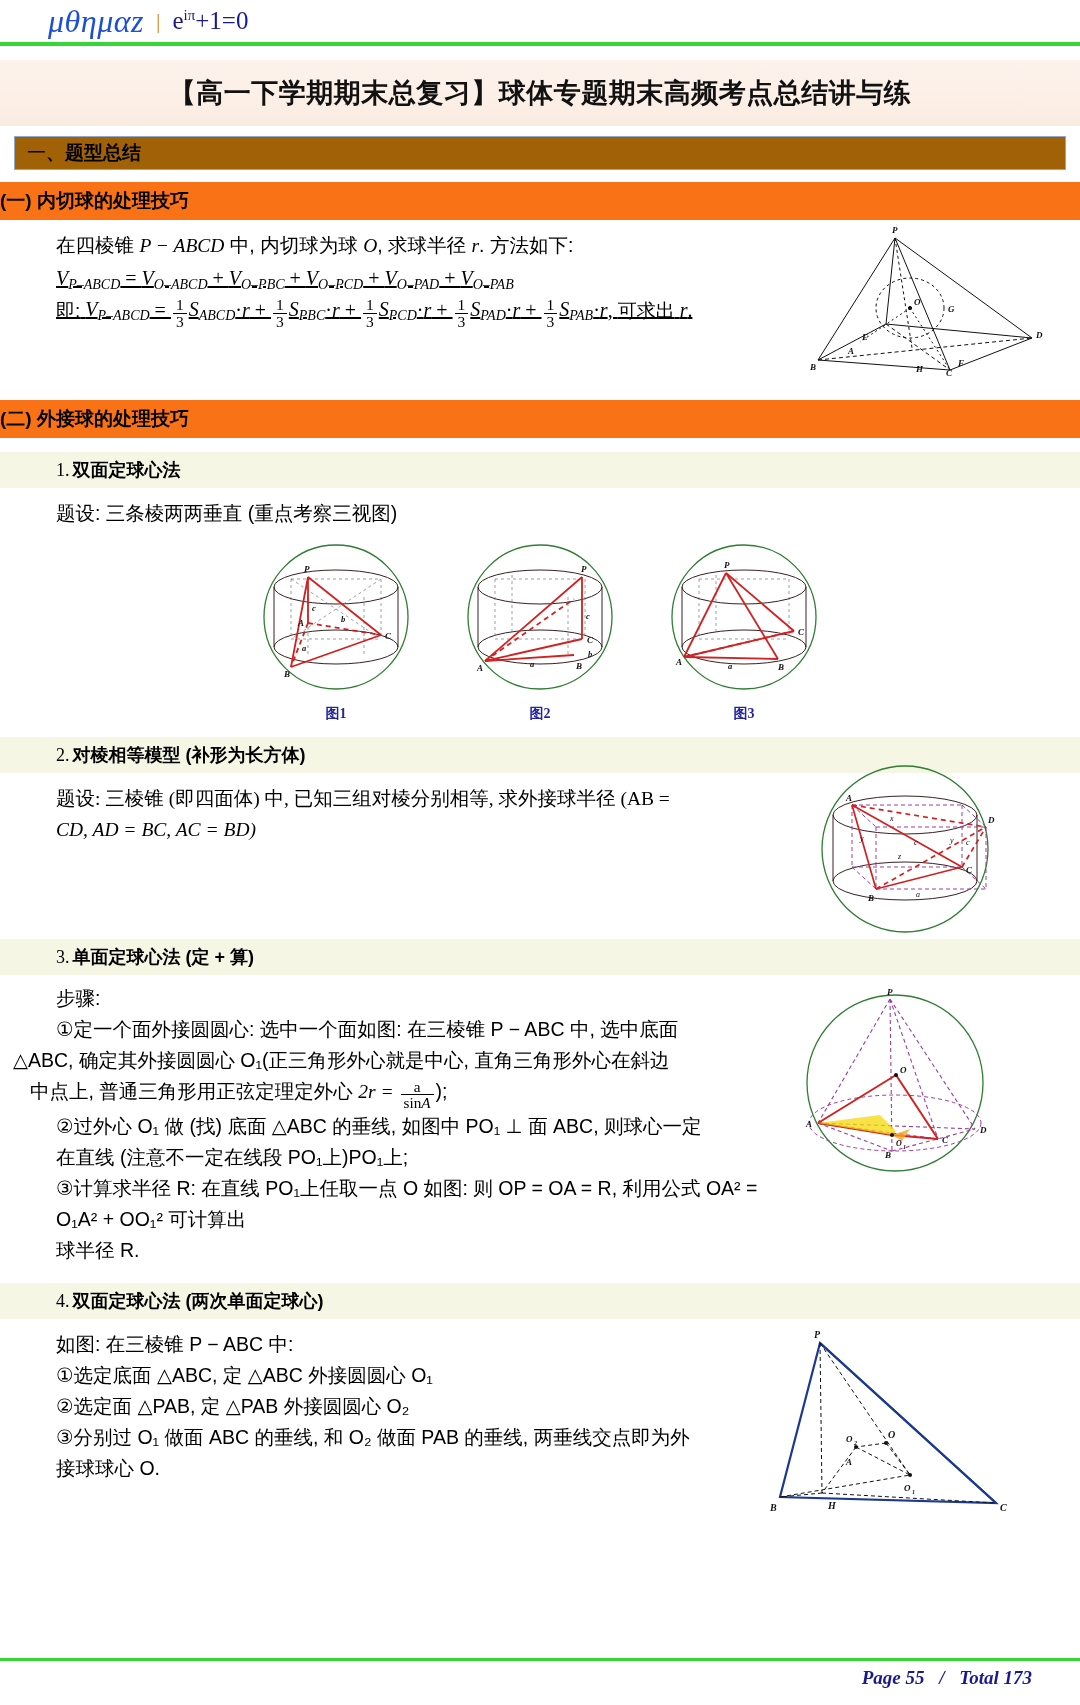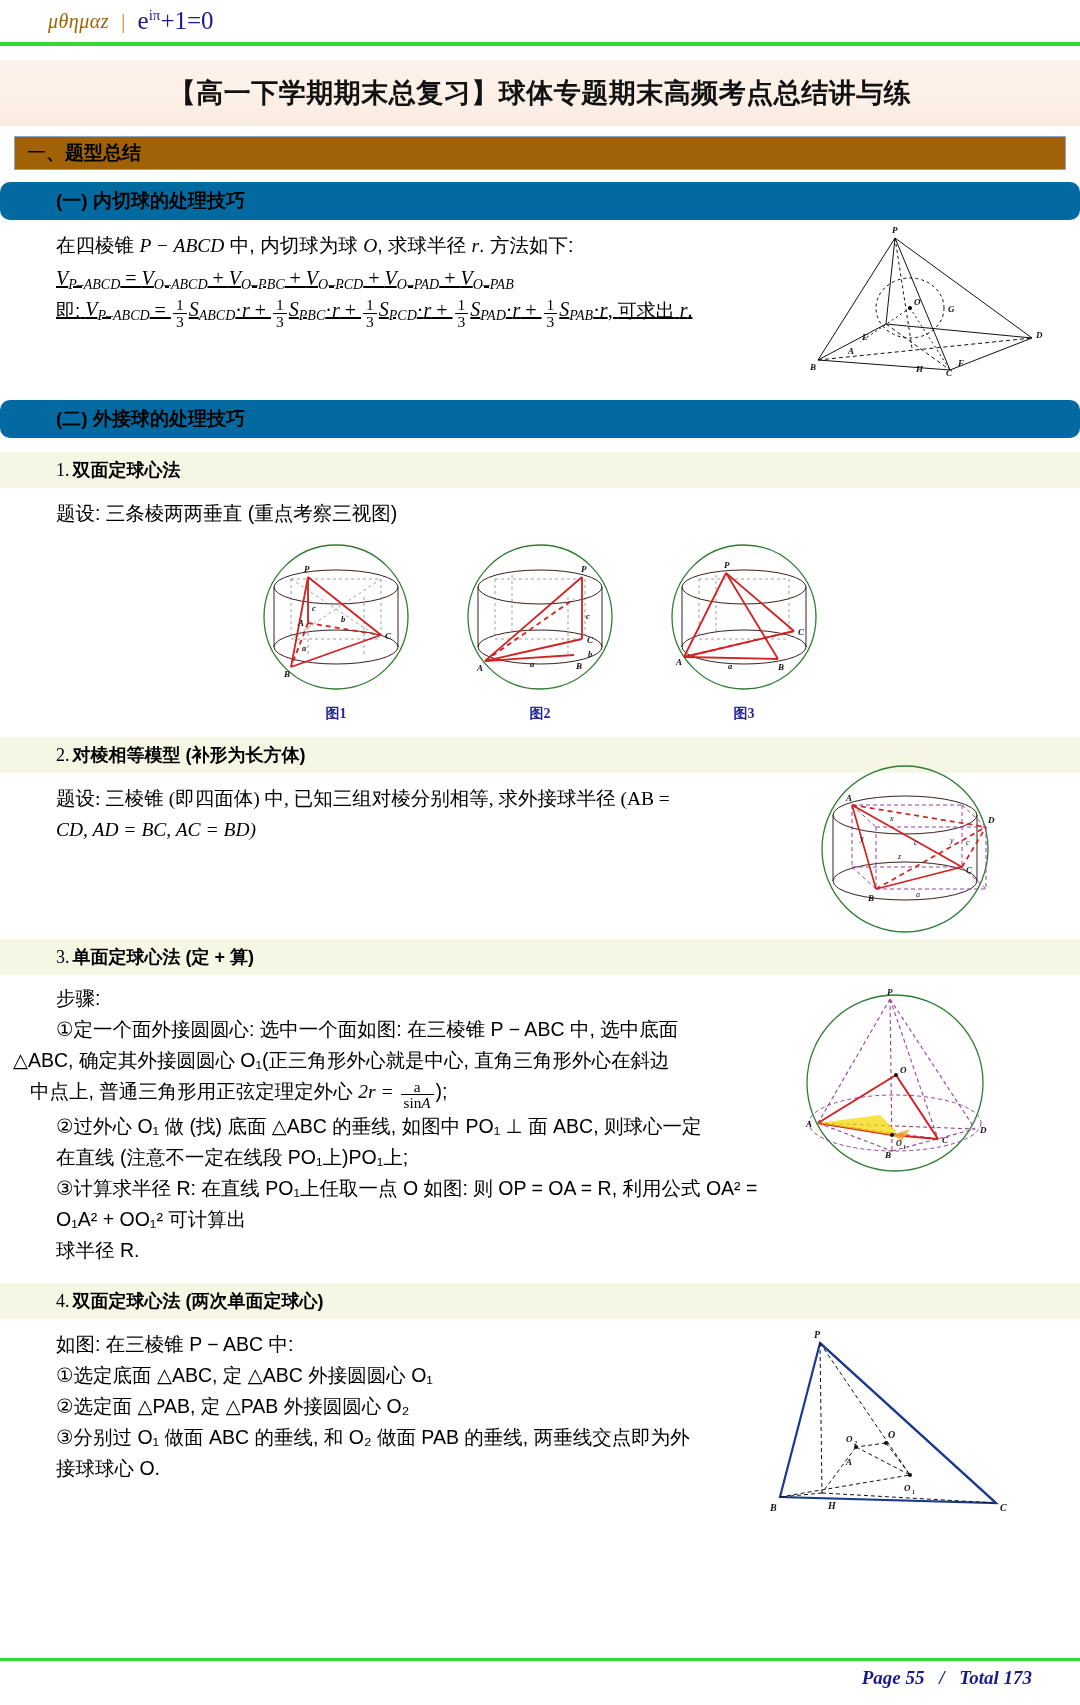--- a/index.html
+++ b/index.html
@@ -13,21 +13,21 @@
   }
   .page{position:relative;width:1080px;height:1705px;}
 
   
   .masthead{
     height:42px;display:flex;align-items:center;
     padding:0 0 0 48px;box-sizing:border-box;
   }
   .mast-logo{
     font-family:"Liberation Serif",serif;
-    font-style:italic;font-size:20px;color:#a16207;letter-spacing:.5px;
+    font-style:italic;font-size:32px;color:#1d4ed8;letter-spacing:.5px;
   }
   .mast-sep{color:#d08a28;margin:0 12px;font-size:22px;}
   .mast-eq{font-size:25px;color:#1a1a8c;font-family:Liberation Serif, serif;text-align:center;}
   .mast-eq sup{font-size:15px;}
   .mast-rule{height:4px;background:#36d636;width:1080px;}
 
   
   .title-band{
     margin-top:14px;
     background:linear-gradient(to bottom,#fdf3ec,#fbece2);
@@ -47,24 +47,24 @@
     padding-left:12px;box-sizing:border-box;
   }
   .h1band .t{
     font-family:"Liberation Sans","DejaVu Sans",sans-serif;
     font-weight:bold;font-size:19px;
   }
   .h1band .t .num{font-weight:normal;}
 
   
   .h2band{
-    background:#0369a1;height:38px;display:flex;align-items:center;
-    padding-left:56px;box-sizing:border-box;
+    background:#f97316;height:38px;display:flex;align-items:center;
+    box-sizing:border-box;
     font-family:"Liberation Sans","DejaVu Sans",sans-serif;
-    font-weight:bold;font-size:19px;border-radius:10px;
+    font-weight:bold;font-size:19px;
   }
 
   
   .h3band{
     background:#f5f7e4;height:36px;display:flex;align-items:center;
     padding-left:56px;box-sizing:border-box;
     font-family:"Liberation Sans","DejaVu Sans",sans-serif;
     font-weight:bold;font-size:18px;
   }
   .h3band .n{font-weight:normal;font-family:"Liberation Serif",serif;margin-right:3px;}

